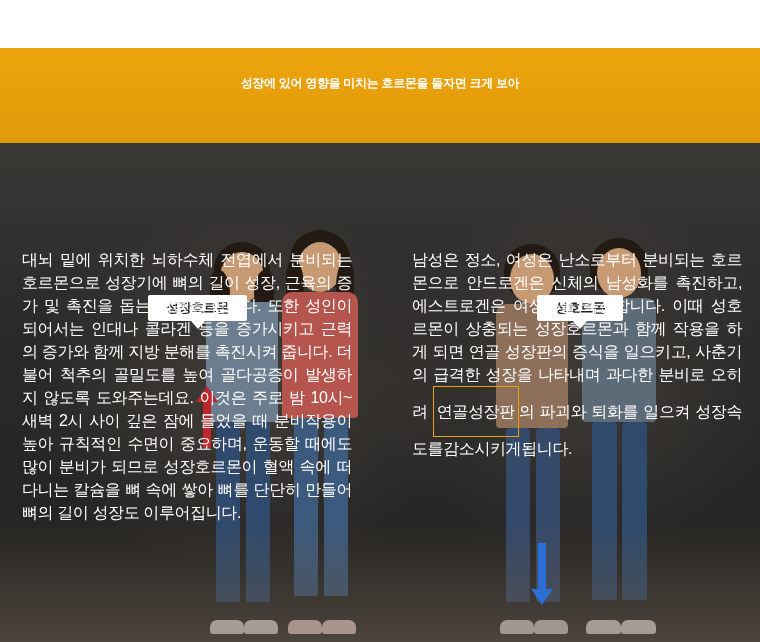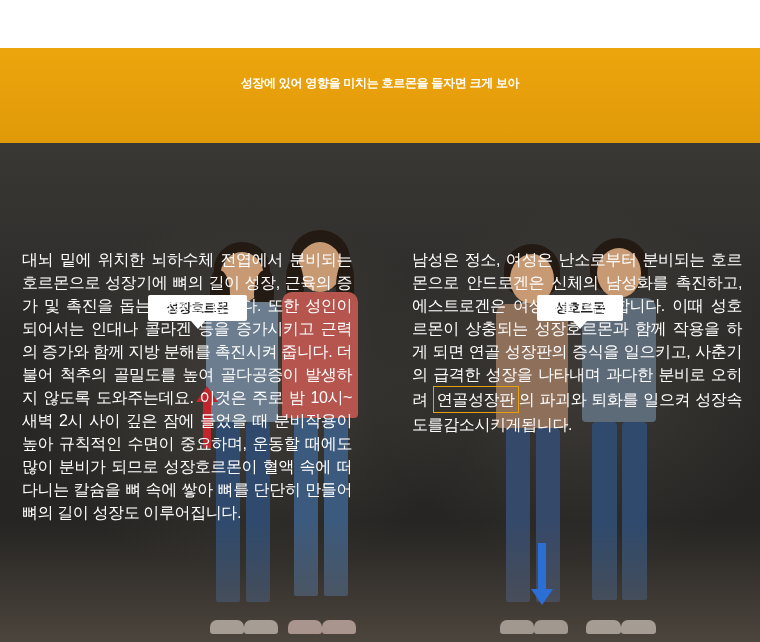--- a/index.html
+++ b/index.html
@@ -159,21 +159,21 @@
   }
   .col p { margin: 0 0 18px 0; }
   .col-left { left: 22px; top: 105px; width: 330px; text-align: justify; }
   .col-right { left: 412px; top: 105px; width: 330px; text-align: justify; }
   .txt-justify { text-align: justify; text-justify: inter-character; }
 
   
   .hl {
     display: inline-block;
     border: 1px solid #e8a00c;
-    padding: 4px 3px;
+    padding: 16px 3px;
     line-height: 17px;
     color: #ffffff;
   }
 
   
   .arrow-up {
     position: absolute;
     left: 196px; top: 243px;
     width: 22px; height: 62px;
   }

